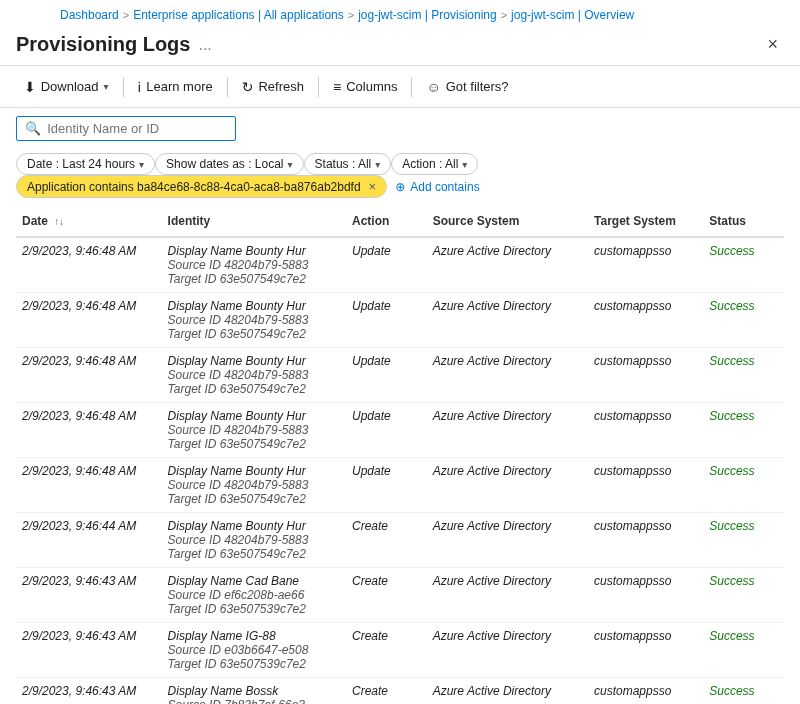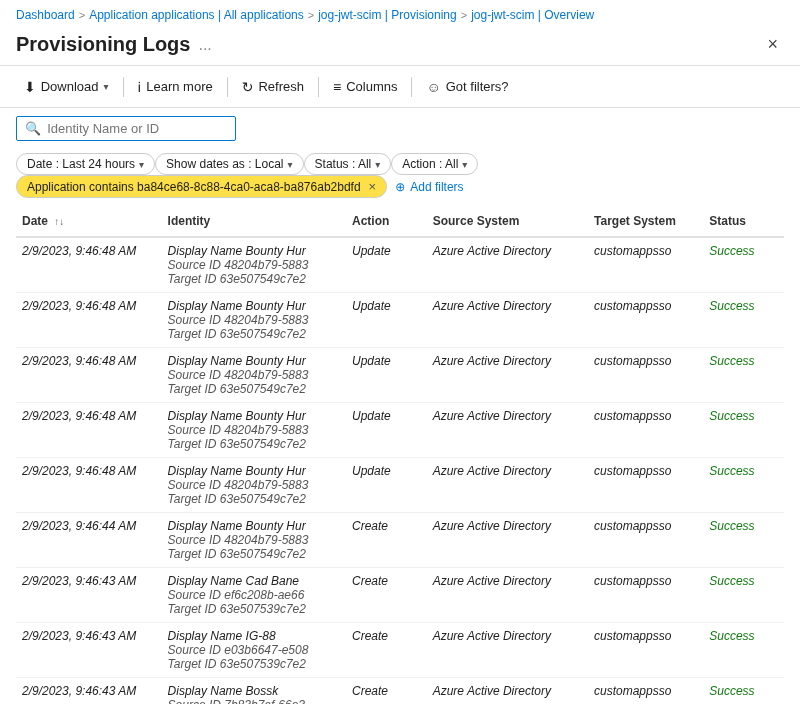--- a/index.html
+++ b/index.html
@@ -1,18 +1,18 @@
 <!DOCTYPE html>
 <html><head>
   <meta charset="utf-8">
   <style>
     * { box-sizing: border-box; margin: 0; padding: 0; }
     body { font-family: 'Segoe UI', Arial, sans-serif; font-size: 13px; color: #222; background: #fff; width: 800px; min-height: 704px; overflow: hidden; }
 
-    .breadcrumb { display: flex; align-items: center; gap: 4px; padding: 8px 16px 4px 16px; font-size: 12px; color: #0078d4; }
+    .breadcrumb { display: flex; align-items: center; gap: 4px; padding: 8px 16px 4px 16px; font-size: 12px; color: #0078d4; margin-left: 44px; }
     .breadcrumb span { color: #0078d4; cursor: pointer; }
     .breadcrumb .sep { color: #888; font-size: 11px; }
 
     .header { display: flex; align-items: center; justify-content: space-between; padding: 6px 16px 8px 16px; border-bottom: 1px solid #e0e0e0; }
     .header-left { display: flex; align-items: center; gap: 8px; }
     .header-title { font-size: 20px; font-weight: 600; color: #222; }
     .header-ellipsis { color: #888; font-size: 16px; cursor: pointer; }
     .close-btn { background: none; border: none; font-size: 18px; cursor: pointer; color: #444; padding: 2px 6px; }
 
     .toolbar { display: flex; align-items: center; gap: 2px; padding: 6px 16px; border-bottom: 1px solid #e0e0e0; }
@@ -48,21 +48,21 @@
     .td-source { min-width: 140px; }
     .td-target { min-width: 100px; }
     .td-status { min-width: 70px; color: #107c10; font-weight: 500; }
   </style>
 </head>
 <body>
 
 <div class="breadcrumb">
   <span>Dashboard</span>
   <span class="sep">&gt;</span>
-  <span>Application applications | All applications</span>
+  <span>Enterprise applications | All applications</span>
   <span class="sep">&gt;</span>
   <span>jog-jwt-scim | Provisioning</span>
   <span class="sep">&gt;</span>
   <span>jog-jwt-scim | Overview</span>
 </div>
 
 <div class="header">
   <div class="header-left">
     <span class="header-title">Provisioning Logs</span>
     <span class="header-ellipsis">...</span>
@@ -121,21 +121,21 @@
   <div class="chip">
     <span>Action : All</span>
     <span class="chevron">▾</span>
   </div>
   <div class="chip-app">
     <span>Application contains ba84ce68-8c88-4ca0-aca8-ba876ab2bdfd</span>
     <span class="chip-x">×</span>
   </div>
   <button class="add-filter-btn">
     <span>⊕</span>
-    <span>Add filters</span>
+    <span>Add contains</span>
   </button>
 </div>
 
 <div class="table-container">
   <table>
     <thead>
       <tr>
         <th>
           <span>Date</span>
           <span class="sort-icon">↑↓</span>

